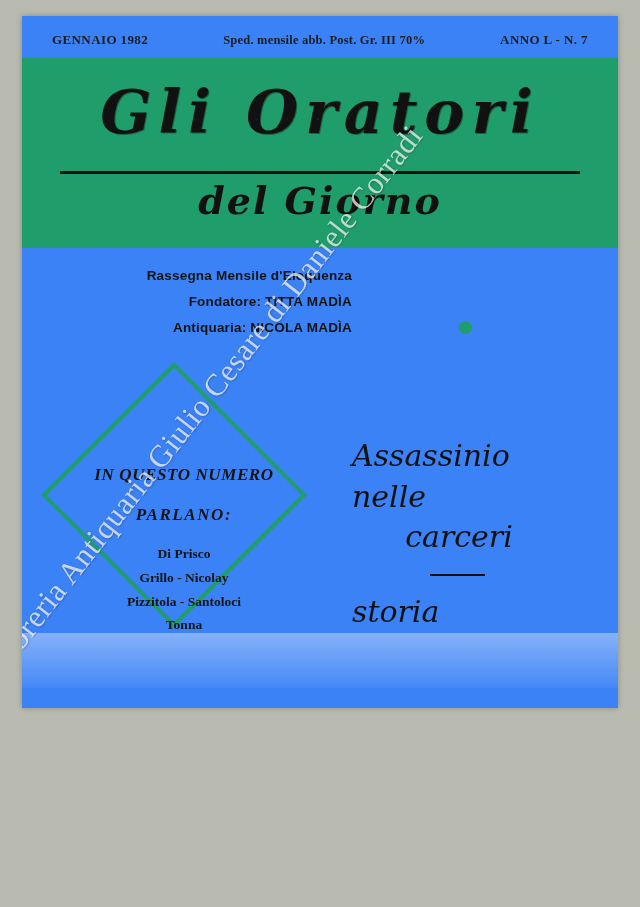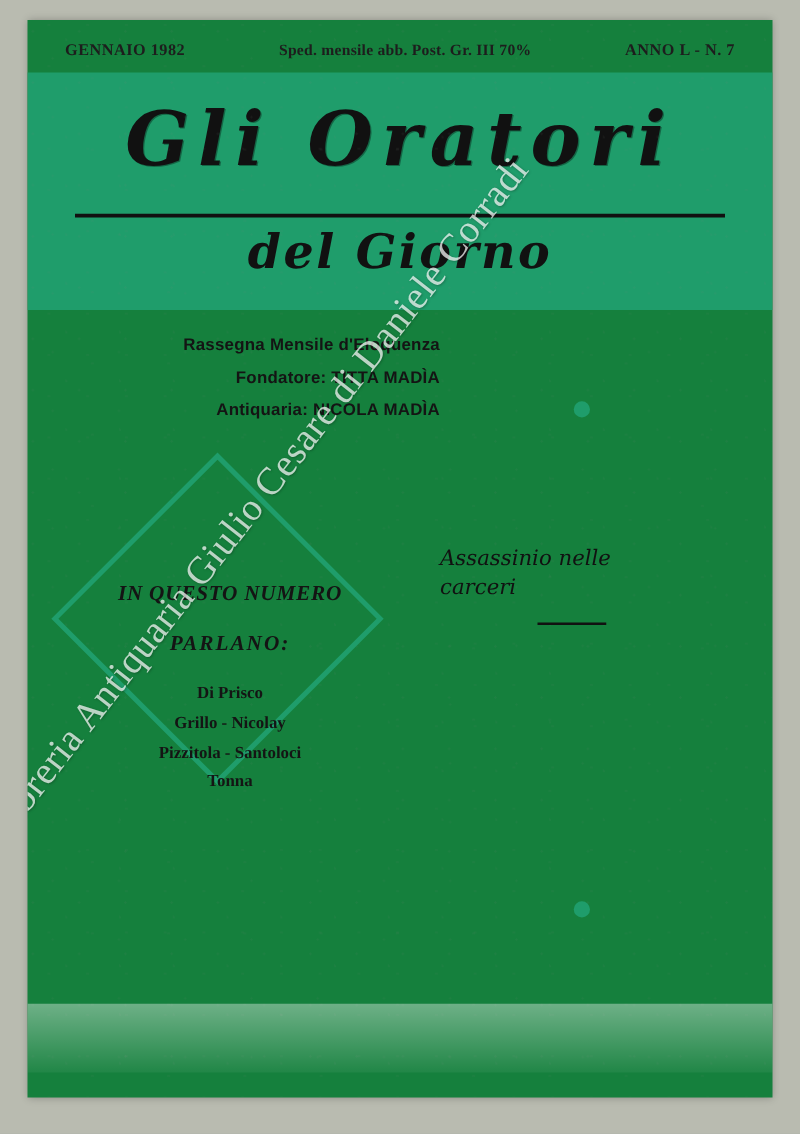--- a/index.html
+++ b/index.html
@@ -22,22 +22,22 @@
     position: absolute;
     inset: 0;
     background: #b9bbb0;
   }
   
   .cover {
     position: absolute;
     left: 22px;
     top: 16px;
     width: 596px;
-    height: 862px;
-    background: #15803d;
+    height: 692px;
+    background: #3b82f6;
     box-shadow: 0 0 6px rgba(0,0,0,0.25);
     overflow: hidden;
   }
   
   .cover::before {
     content: "";
     position: absolute;
     inset: 0;
     background-image:
       radial-gradient(circle at 12% 22%, rgba(120,130,120,0.09) 0 1px, transparent 1px),
@@ -183,26 +183,26 @@
   .headlines {
     position: absolute;
     left: 330px;
     top: 420px;
     width: 230px;
     z-index: 4;
   }
   .hl {
     font-family: "DejaVu Serif", serif;
     font-style: italic;
-    font-size: 17px;
+    font-size: 30px;
     color: #111;
     line-height: 1.35;
   }
   .hl-1 { text-align: left; }
-  .hl-1 .l2 { display: block; text-align: left; padding-right: 16px; }
+  .hl-1 .l2 { display: block; text-align: center; padding-right: 16px; }
   .hl-sep {
     width: 55px;
     height: 2px;
     background: #111;
     margin: 16px auto 16px 78px;
   }
   .hl-2 { text-align: left; }
   .hl-2 .l2 { display: block; }
 
   
@@ -296,20 +296,21 @@
     <div class="dot dot-top"></div>
     <div class="dot dot-bottom"></div>
 
     <div class="headlines">
       <div class="hl hl-1">
         <span>Assassinio nelle</span>
         <span class="l2">carceri</span>
       </div>
       <div class="hl-sep"></div>
       <div class="hl hl-2">
+        <span class="l2">storia</span>
       </div>
     </div>
 
     <div class="streak"></div>
 
     <div class="watermark">
       <span>Libreria Antiquaria Giulio Cesare di Daniele Corradi</span>
     </div>
 
   </div>

